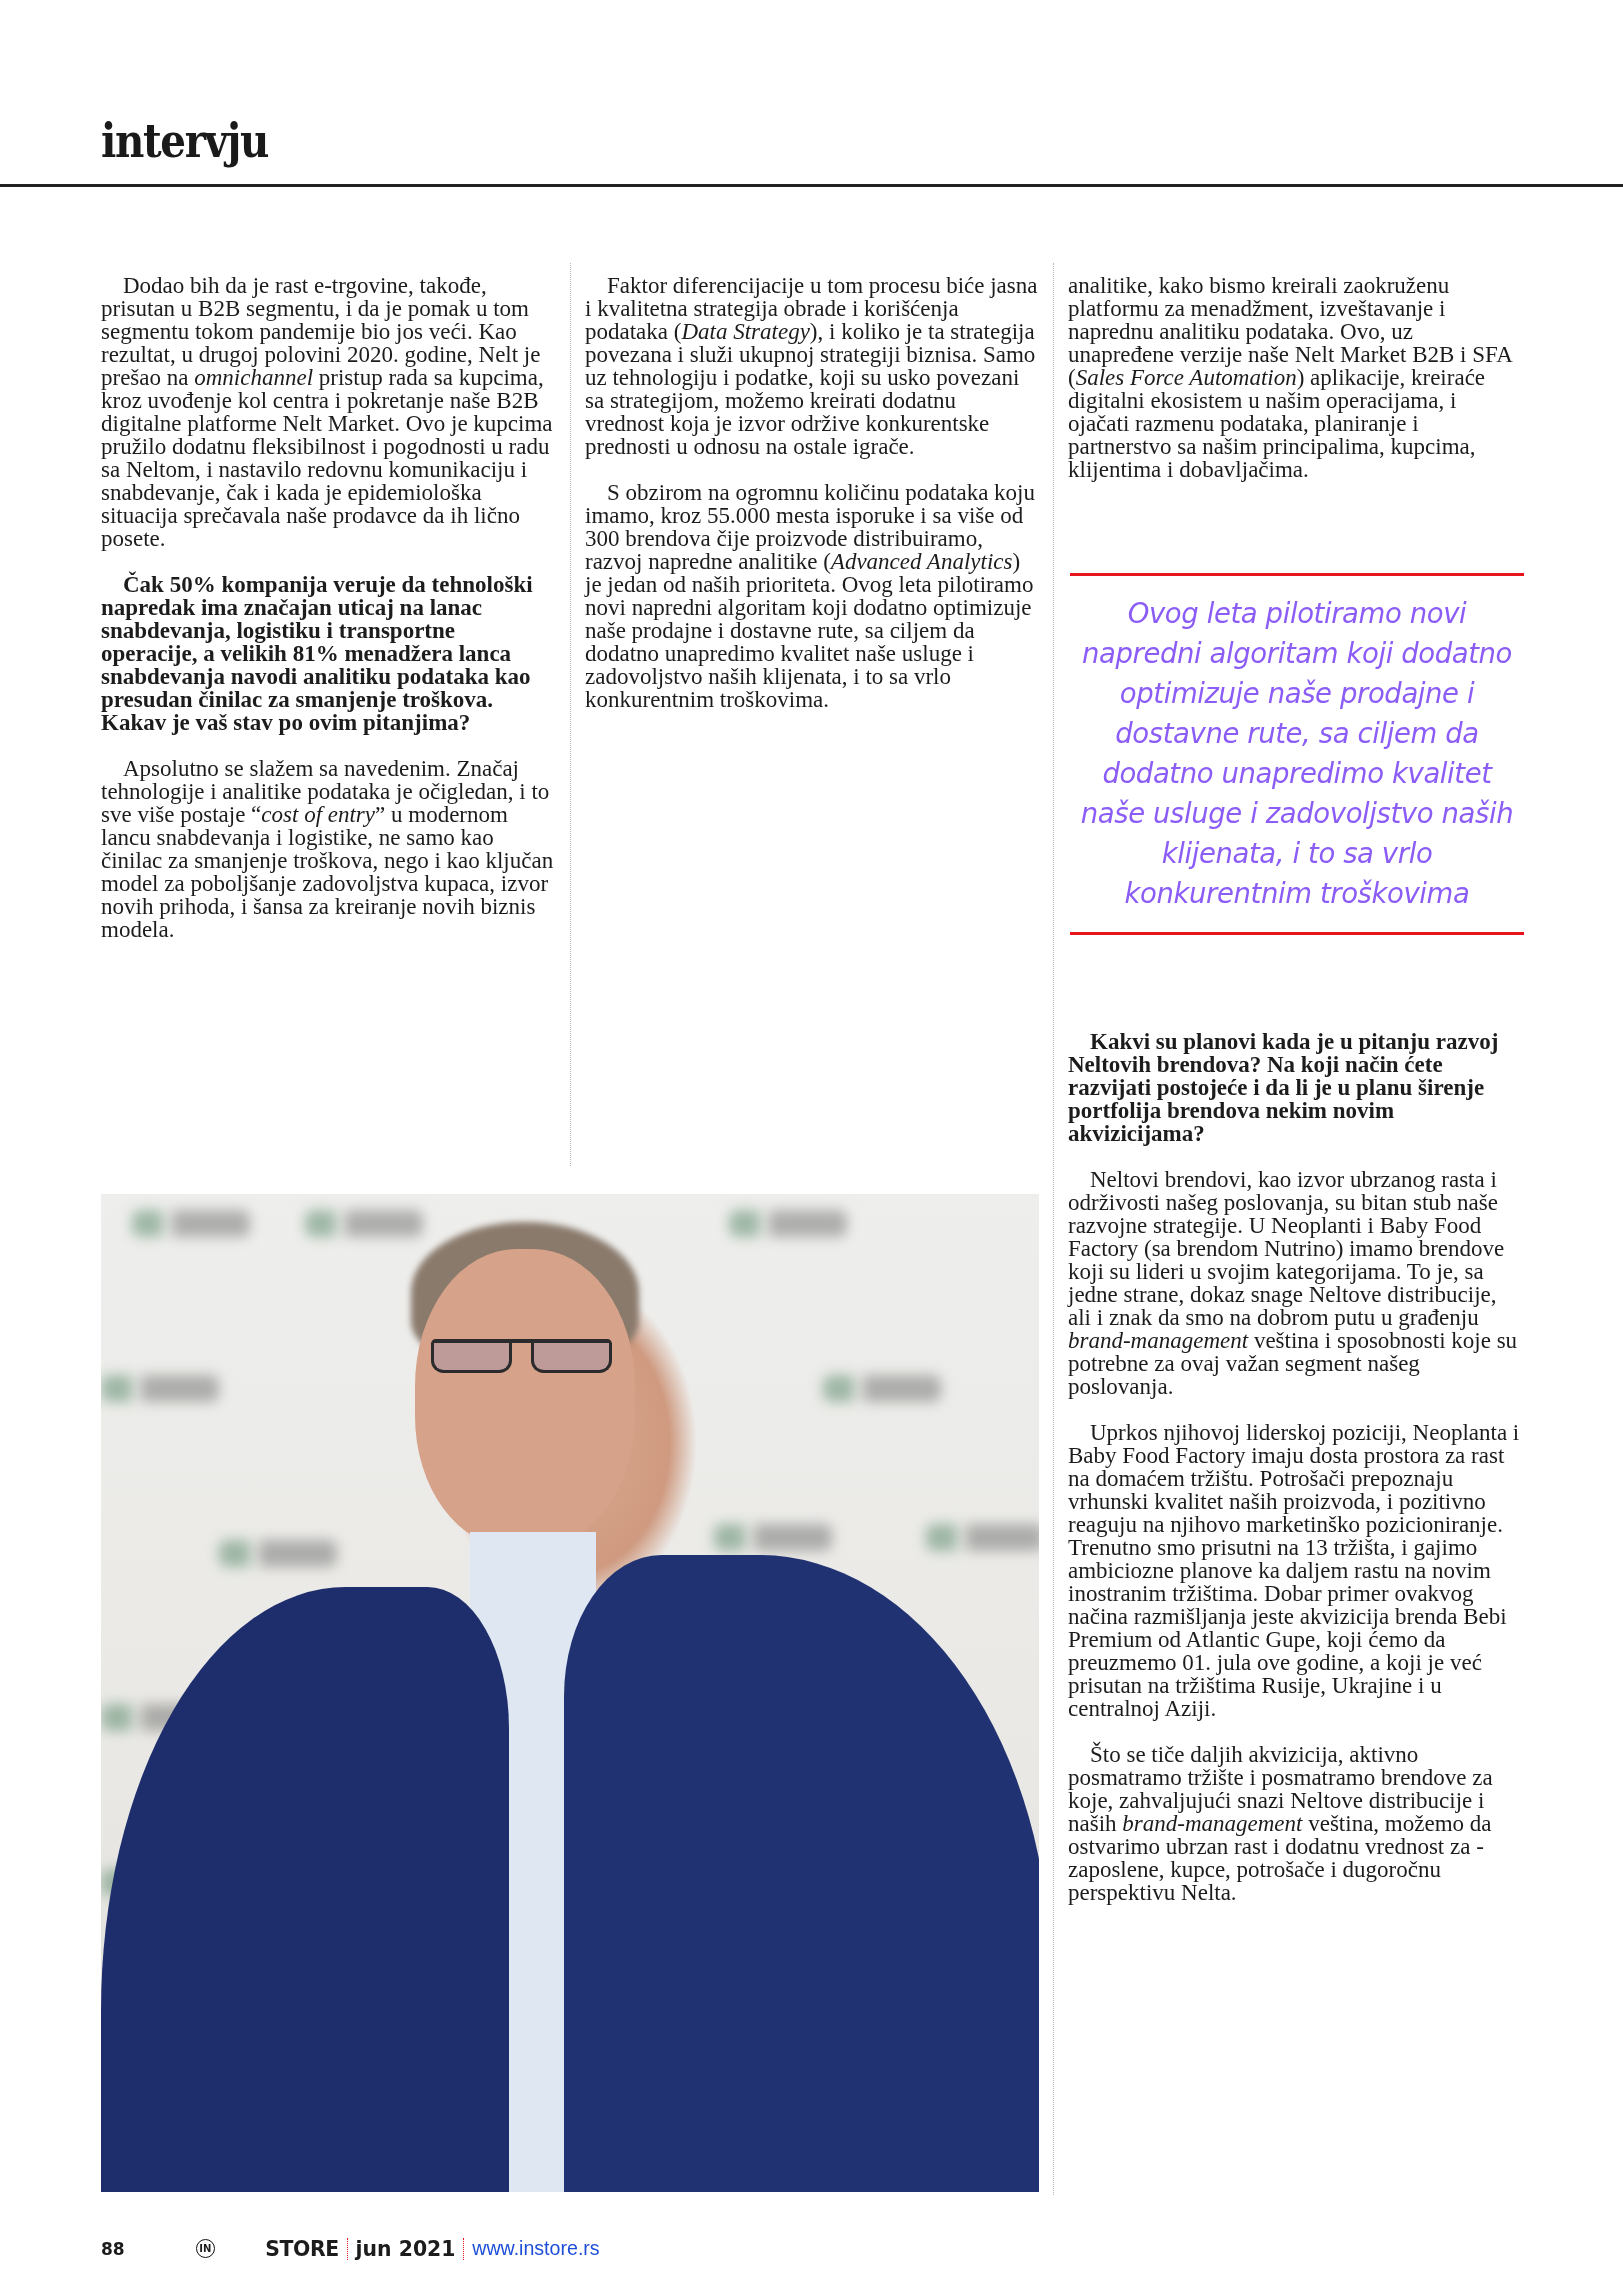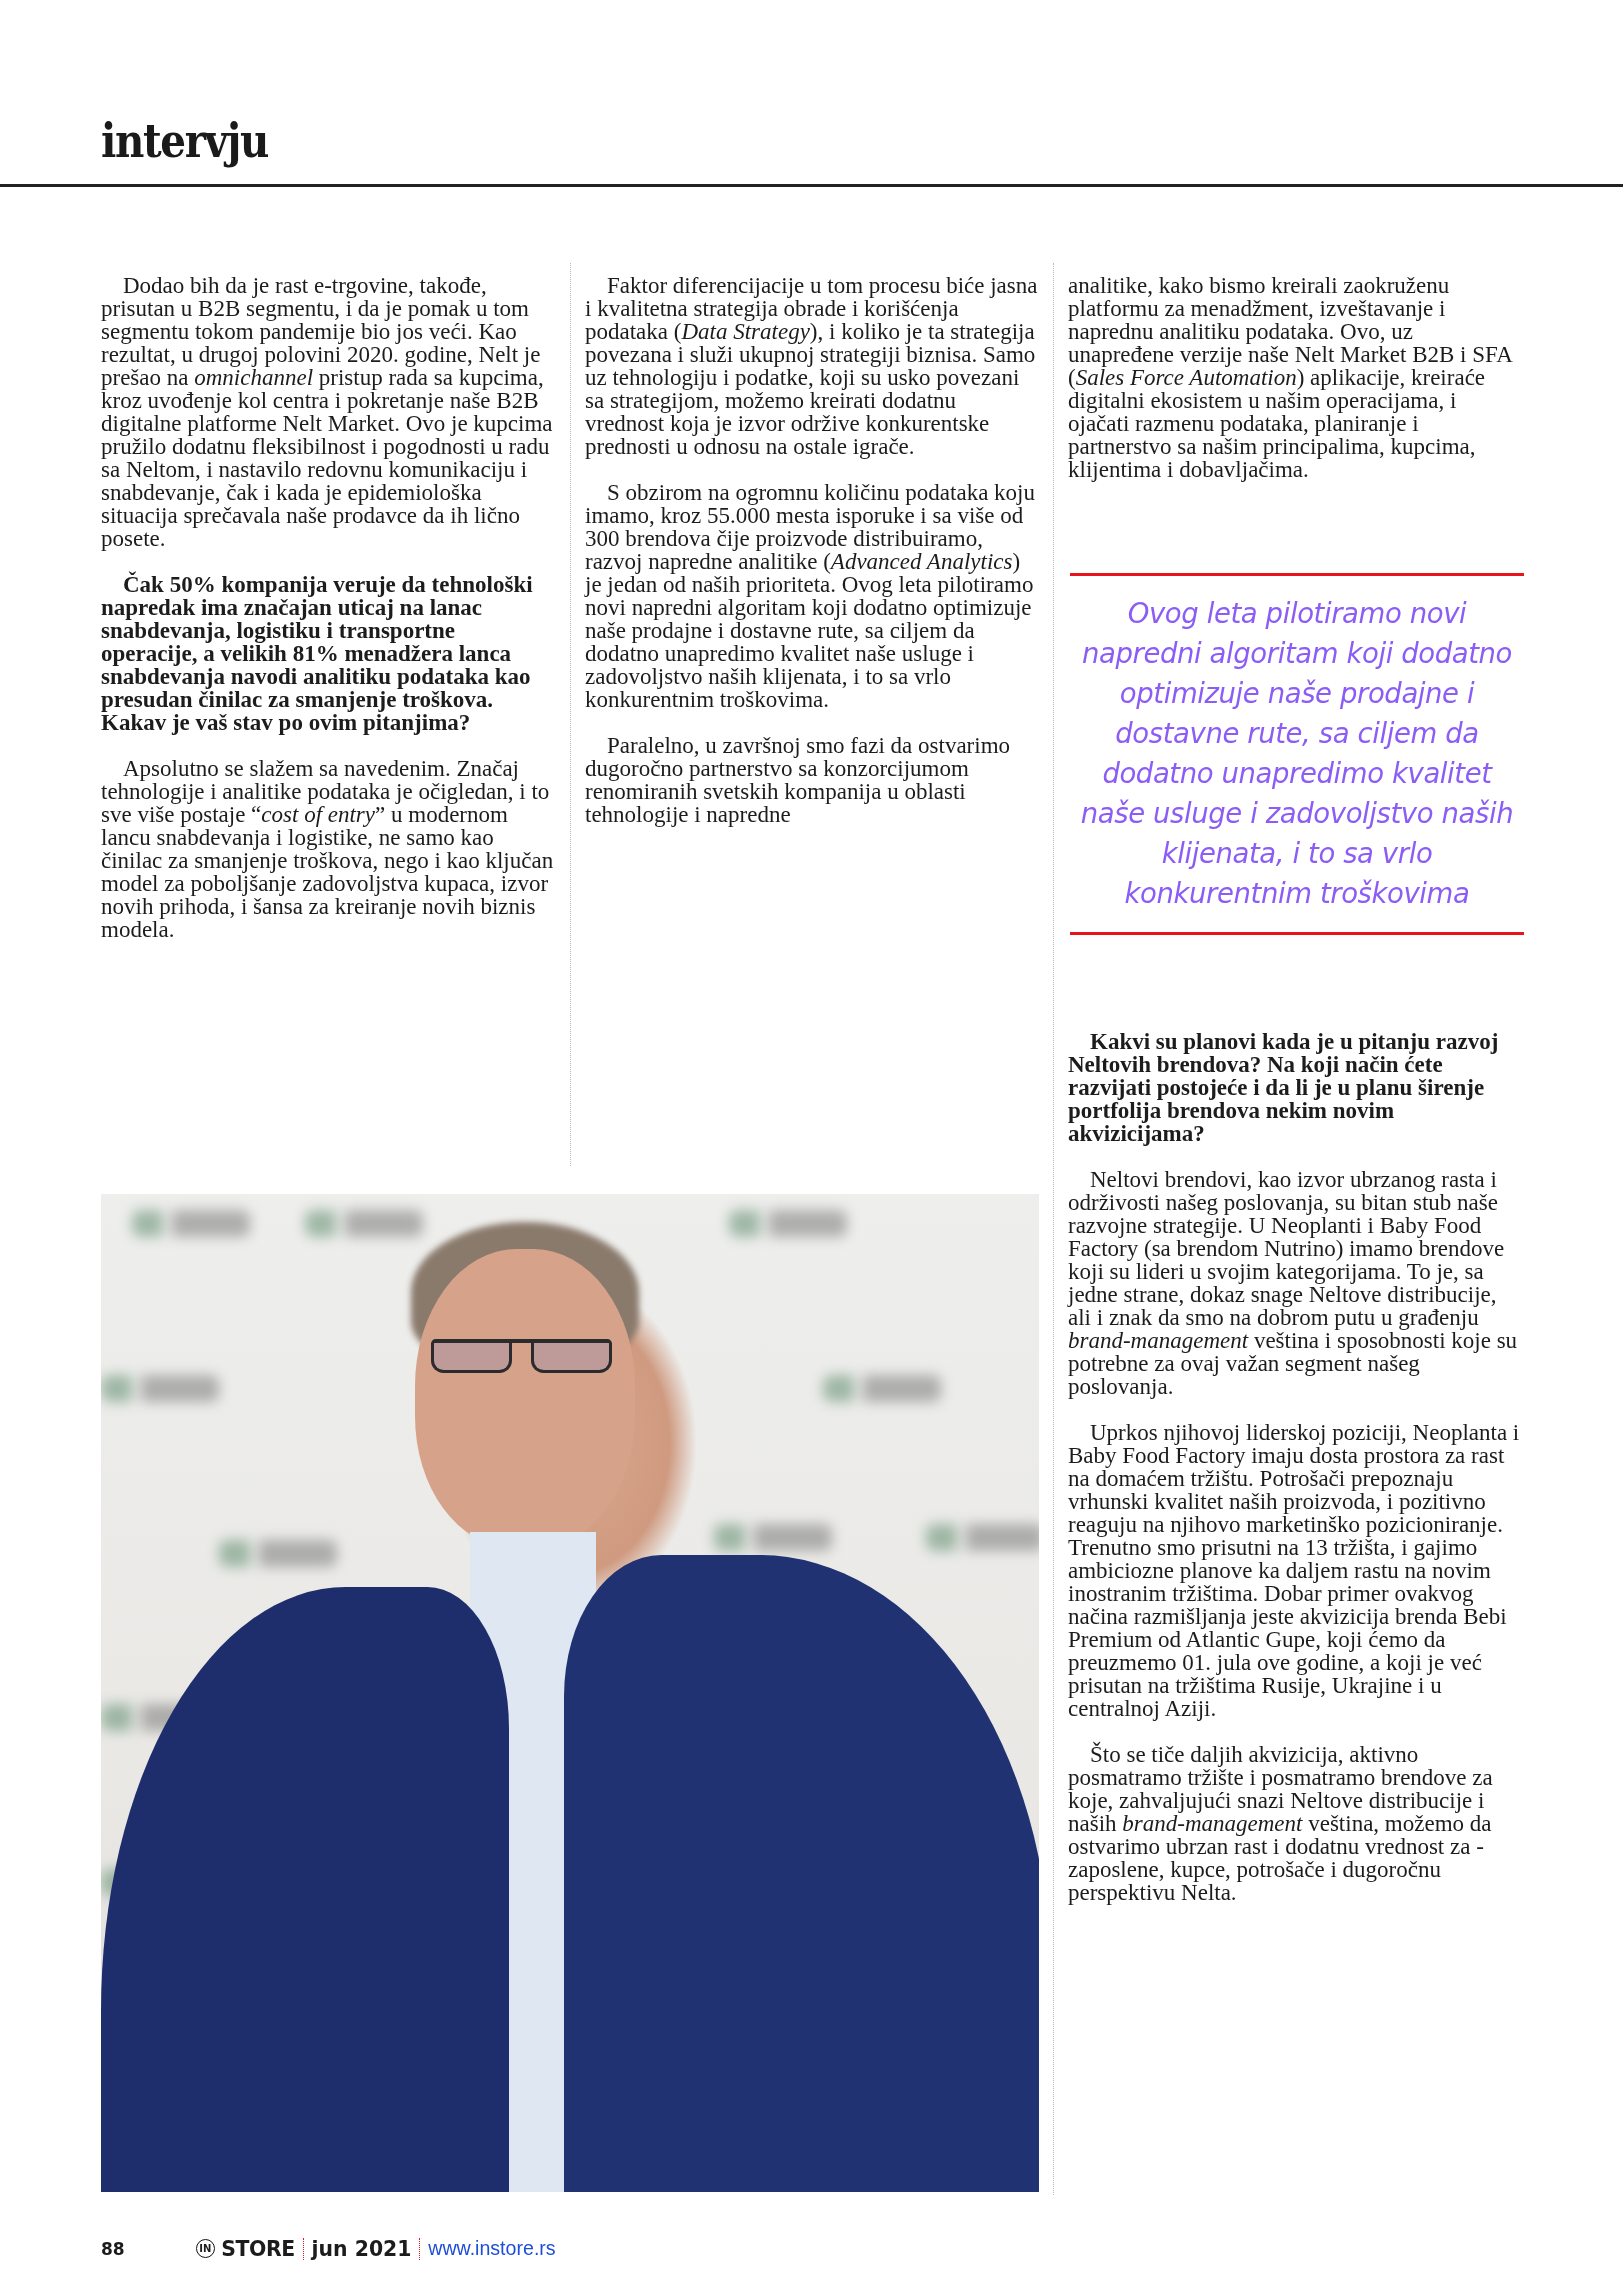--- a/index.html
+++ b/index.html
@@ -93,42 +93,41 @@
   .footer { position: absolute; top: 2233px; left: 101px; height: 31px; display: flex; align-items: center; }
   .page-number {
     font-family: "DejaVu Sans", sans-serif; font-weight: bold; font-size: 17px; color: #1a1a1a;
     margin-right: 71px;
   }
   .brand-logo {
     display: inline-flex; align-items: center; justify-content: center;
     width: 17.3px; height: 17.3px; border-radius: 50%; border: 1.6px solid #111;
     font-family: "DejaVu Sans", sans-serif; font-size: 10px; font-weight: bold; margin-right: 6.3px;
   }
-  .brand-name { font-family: "DejaVu Sans", sans-serif; font-weight: bold; font-size: 20.4px; letter-spacing: -0.4px; }
+  .brand-name { font-family: "DejaVu Sans", sans-serif; font-weight: bold; font-size: 20.4px; letter-spacing: -0.4px; margin-left: 44px; }
   .footer-sep { display: inline-block; width: 0; height: 22px; border-left: 1.6px dotted #e8141b; margin: 0 7.9px; }
   .issue { font-family: "DejaVu Sans", sans-serif; font-weight: bold; font-size: 20.4px; }
   .website { font-family: Liberation Sans, sans-serif; font-size: 19.6px; color: #1d4ed8; }
 </style>
 </head>
 <body>
 
 <h1 class="section-title">intervju</h1>
 <div class="header-rule"></div>
 
 <div class="col col1">
     <p><span>Dodao bih da je rast e-trgovine, takođe, prisutan u B2B segmentu, i da je pomak u tom segmentu tokom pandemije bio jos veći. Kao rezultat, u drugoj polovini 2020. godine, Nelt je prešao na </span><em>omnichannel</em><span> pristup rada sa kupcima, kroz uvođenje kol centra i pokretanje naše B2B digitalne platforme Nelt Market. Ovo je kupcima pružilo dodatnu fleksibilnost i pogodnosti u radu sa Neltom, i nastavilo redovnu komunikaciju i snabdevanje, čak i kada je epidemiološka situacija sprečavala naše prodavce da ih lično posete.</span></p>
     <p class="q"><span>Čak 50% kompanija veruje da tehnološki napredak ima značajan uticaj na lanac snabdevanja, logistiku i transportne operacije, a velikih 81% menadžera lanca snabdevanja navodi analitiku podataka kao presudan činilac za smanjenje troškova. Kakav je vaš stav po ovim pitanjima?</span></p>
     <p class="last"><span>Apsolutno se slažem sa navedenim. Značaj tehnologije i analitike podataka je očigledan, i to sve više postaje “</span><em>cost of entry</em><span>” u modernom lancu snabdevanja i logistike, ne samo kao činilac za smanjenje troškova, nego i kao ključan model za poboljšanje zadovoljstva kupaca, izvor novih prihoda, i šansa za kreiranje novih biznis modela.</span></p>
   </div>
 <div class="divider div1"></div>
 
 <div class="col col2">
     <p><span>Faktor diferencijacije u tom procesu biće jasna i kvalitetna strategija obrade i korišćenja podataka (</span><em>Data Strategy</em><span>), i koliko je ta strategija povezana i služi ukupnoj strategiji biznisa. Samo uz tehnologiju i podatke, koji su usko povezani sa strategijom, možemo kreirati dodatnu vrednost koja je izvor održive konkurentske prednosti u odnosu na ostale igrače.</span></p>
     <p><span>S obzirom na ogromnu količinu podataka koju imamo, kroz 55.000 mesta isporuke i sa više od 300 brendova čije proizvode distribuiramo, razvoj napredne analitike (</span><em>Advanced Analytics</em><span>) je jedan od naših prioriteta. Ovog leta pilotiramo novi napredni algoritam koji dodatno optimizuje naše prodajne i dostavne rute, sa ciljem da dodatno unapredimo kvalitet naše usluge i zadovoljstvo naših klijenata, i to sa vrlo konkurentnim troškovima.</span></p>
-    <p class="last"><span>Paralelno, u završnoj smo fazi da ostvarimo dugoročno partnerstvo sa konzorcijumom renomiranih svetskih kompanija u oblasti tehnologije i napredne</span></p>
   </div>
 <div class="divider div2"></div>
 
 <div class="col col3">
     <p class="noindent last"><span>analitike, kako bismo kreirali zaokruženu platformu za menadžment, izveštavanje i naprednu analitiku podataka. Ovo, uz unapređene verzije naše Nelt Market B2B i SFA (</span><em>Sales Force Automation</em><span>) aplikacije, kreiraće digitalni ekosistem u našim operacijama, i ojačati razmenu podataka, planiranje i partnerstvo sa našim principalima, kupcima, klijentima i dobavljačima.</span></p>
   </div>
 
 <div class="pullquote">
   <span>Ovog leta pilotiramo novi napredni algoritam koji dodatno optimizuje naše prodajne i dostavne rute, sa ciljem da dodatno unapredimo kvalitet naše usluge i zadovoljstvo naših klijenata, i to sa vrlo konkurentnim troškovima</span>
 </div>

